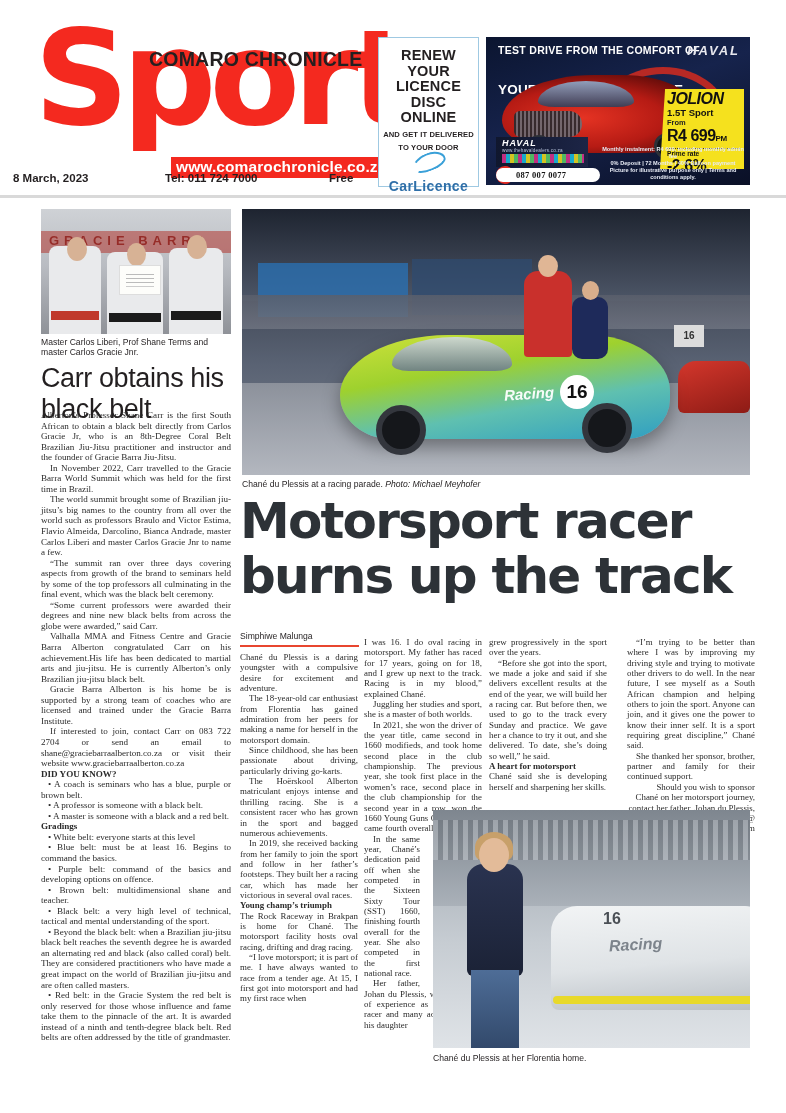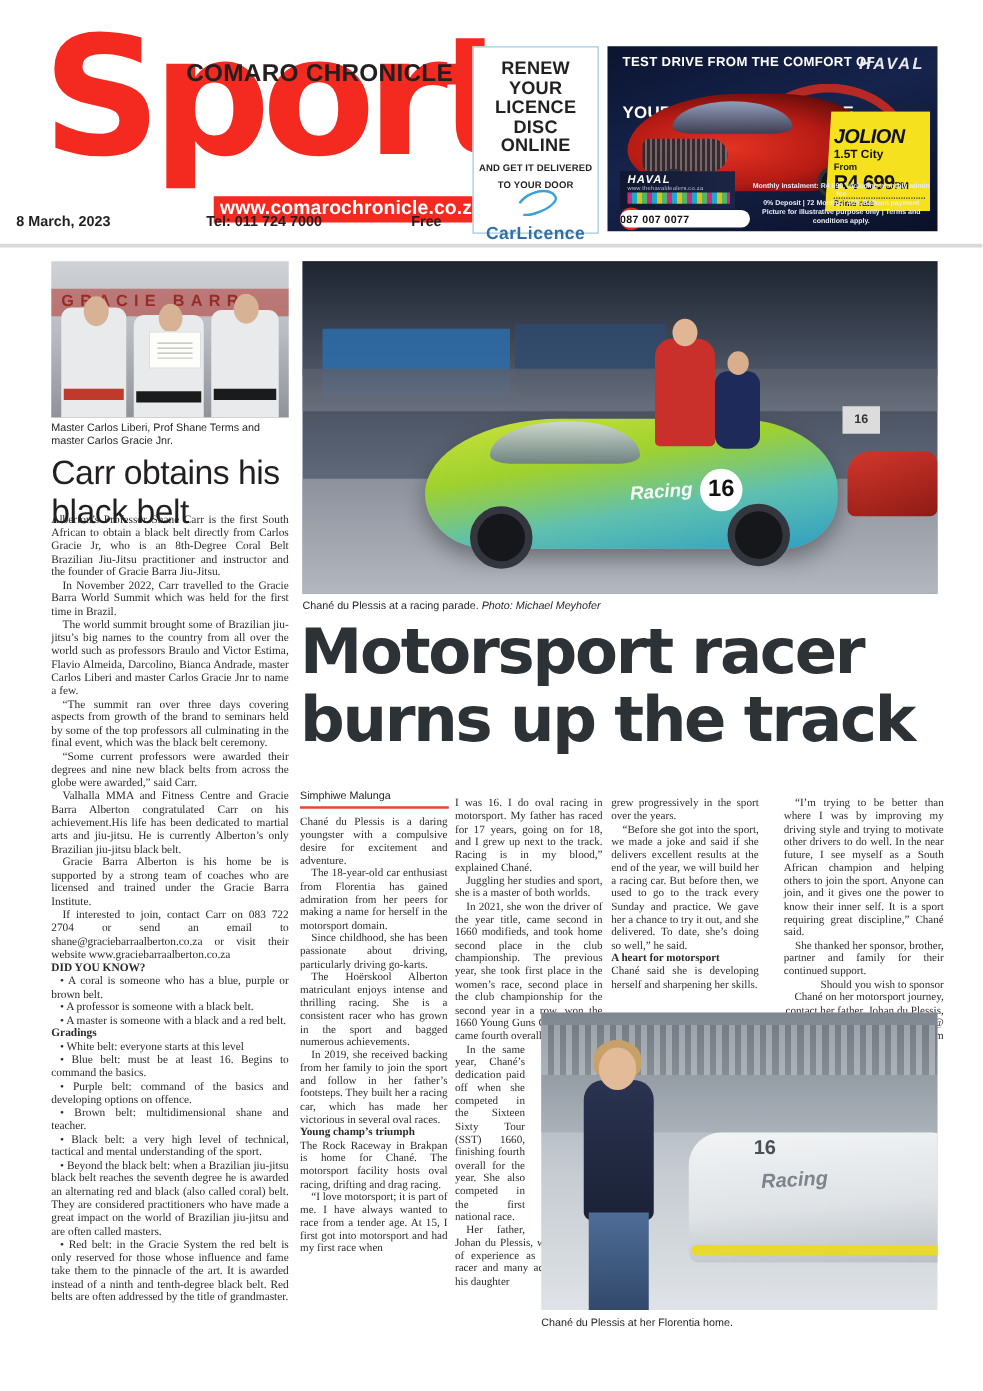--- a/index.html
+++ b/index.html
@@ -97,21 +97,21 @@
   .hv-w2{left:168px;top:96px;}
   .hv-arc{
     position:absolute;right:20px;top:30px;width:120px;height:96px;
     border:7px solid #d42b1f;border-radius:50%;
     border-bottom-color:transparent;border-left-color:transparent;opacity:.85;
   }
   .hv-badge{
     position:absolute;right:6px;top:52px;width:84px;height:80px;
     background:#f5e11e;color:#111;
     clip-path:polygon(6% 0,100% 0,100% 100%,0 100%);
-    padding:13px 4px 0 7px;box-sizing:border-box;
+    padding:2px 4px 0 7px;box-sizing:border-box;
   }
   .hv-jolion{font-size:16px;font-weight:bold;font-style:italic;letter-spacing:-0.5px;line-height:16px;}
   .hv-model{font-size:9.5px;font-weight:bold;line-height:11px;}
   .hv-from{font-size:7.5px;font-weight:bold;line-height:9px;color:#222;}
   .hv-price{font-size:16px;font-weight:bold;line-height:17px;letter-spacing:-0.5px;}
   .hv-price small{font-size:8px;}
   .hv-prime{font-size:6.6px;font-weight:bold;line-height:8px;border-top:1px dotted #333;padding-top:1px;margin-top:1px;}
   .hv-rate{font-size:16px;font-weight:bold;line-height:16px;letter-spacing:-0.5px;}
   .hv-dealer{
     position:absolute;left:10px;top:100px;width:92px;height:30px;
@@ -121,21 +121,21 @@
   .hv-dealer-sub{font-size:4.6px;color:#b9c4dd;padding-left:6px;letter-spacing:.2px;}
   .hv-dealer-bars{
     height:9px;margin:1px 4px 0 6px;
     background:repeating-linear-gradient(90deg,#e0318f 0 4px,#19c3e6 4px 8px,#f5e11e 8px 12px,#5ad36a 12px 16px);
     opacity:.85;
   }
   .hv-phone{
     position:absolute;left:10px;top:131px;width:104px;height:14px;
     background:#fff;border-radius:8px;
     font-size:8.5px;font-weight:bold;color:#111;
-    line-height:14px;box-sizing:border-box;letter-spacing:.3px;
+    line-height:14px;padding-left:20px;box-sizing:border-box;letter-spacing:.3px;font-family:Liberation Serif, serif;
   }
   .hv-phone-dot{position:absolute;left:10px;top:129px;width:18px;height:18px;border-radius:50%;background:#e22a22;}
   .hv-phone-dot:after{content:"\260E";position:absolute;left:3px;top:0px;color:#fff;font-size:11px;}
   .hv-disc{
     position:absolute;left:116px;bottom:4px;width:142px;
     text-align:center;color:#e7ebf5;font-size:5.6px;line-height:7px;font-weight:bold;
   }
 
   .mast-rule{position:absolute;left:0;top:195px;width:786px;height:3px;background:#d9d9d9;}
   .jj-photo{
@@ -305,21 +305,21 @@
       <div class="hv-logo">HAVAL</div>
       <div class="hv-arc"></div>
       <div class="hv-car"></div>
       <div class="hv-car-glass"></div>
       <div class="hv-grille"></div>
       <div class="hv-wheel hv-w1"></div>
       <div class="hv-wheel hv-w2"></div>
 
       <div class="hv-badge">
         <div class="hv-jolion">JOLION</div>
-        <div class="hv-model">1.5T City</div>
+        <div class="hv-model">1.5T Sport</div>
         <div class="hv-from">From</div>
         <div class="hv-price"><span>R4 699</span><small>PM</small></div>
         <div class="hv-prime">Prime rate</div>
         <div class="hv-rate">-2.6%</div>
       </div>
 
       <div class="hv-dealer">
         <div class="hv-dealer-name">HAVAL</div>
         <div class="hv-dealer-sub">www.thehavaldealers.co.za</div>
         <div class="hv-dealer-bars"></div>
@@ -357,21 +357,21 @@
   <div class="body-left">
     <p class="noind">Alberton’s Professor Shane Carr is the first South African to obtain a black belt directly from Carlos Gracie Jr, who is an 8th-Degree Coral Belt Brazilian Jiu-Jitsu practitioner and instructor and the founder of Gracie Barra Jiu-Jitsu.</p>
     <p>In November 2022, Carr travelled to the Gracie Barra World Summit which was held for the first time in Brazil.</p>
     <p>The world summit brought some of Brazilian jiu-jitsu’s big names to the country from all over the world such as professors Braulo and Victor Estima, Flavio Almeida, Darcolino, Bianca Andrade, master Carlos Liberi and master Carlos Gracie Jnr to name a few.</p>
     <p>“The summit ran over three days covering aspects from growth of the brand to seminars held by some of the top professors all culminating in the final event, which was the black belt ceremony.</p>
     <p>“Some current professors were awarded their degrees and nine new black belts from across the globe were awarded,” said Carr.</p>
     <p>Valhalla MMA and Fitness Centre and Gracie Barra Alberton congratulated Carr on his achievement.His life has been dedicated to martial arts and jiu-jitsu. He is currently Alberton’s only Brazilian jiu-jitsu black belt.</p>
     <p>Gracie Barra Alberton is his home be is supported by a strong team of coaches who are licensed and trained under the Gracie Barra Institute.</p>
     <p>If interested to join, contact Carr on 083 722 2704 or send an email to shane@graciebarraalberton.co.za or visit their website www.graciebarraalberton.co.za</p>
     <p class="bold">DID YOU KNOW?</p>
-    <p class="bullet">• A coral is someone who has a blue, purple or brown belt.</p>
+    <p class="bullet">• A coach is seminars who has a blue, purple or brown belt.</p>
     <p class="bullet">• A professor is someone with a black belt.</p>
     <p class="bullet">• A master is someone with a black and a red belt.</p>
     <p class="bold">Gradings</p>
     <p class="bullet">• White belt: everyone starts at this level</p>
     <p class="bullet">• Blue belt: must be at least 16. Begins to command the basics.</p>
     <p class="bullet">• Purple belt: command of the basics and developing options on offence.</p>
     <p class="bullet">• Brown belt: multidimensional shane and teacher.</p>
     <p class="bullet">• Black belt: a very high level of technical, tactical and mental understanding of the sport.</p>
     <p class="bullet">• Beyond the black belt: when a Brazilian jiu-jitsu black belt reaches the seventh degree he is awarded an alternating red and black (also called coral) belt. They are considered practitioners who have made a great impact on the world of Brazilian jiu-jitsu and are often called masters.</p>
     <p class="bullet">• Red belt: in the Gracie System the red belt is only reserved for those whose influence and fame take them to the pinnacle of the art. It is awarded instead of a ninth and tenth-degree black belt. Red belts are often addressed by the title of grandmaster.</p>

